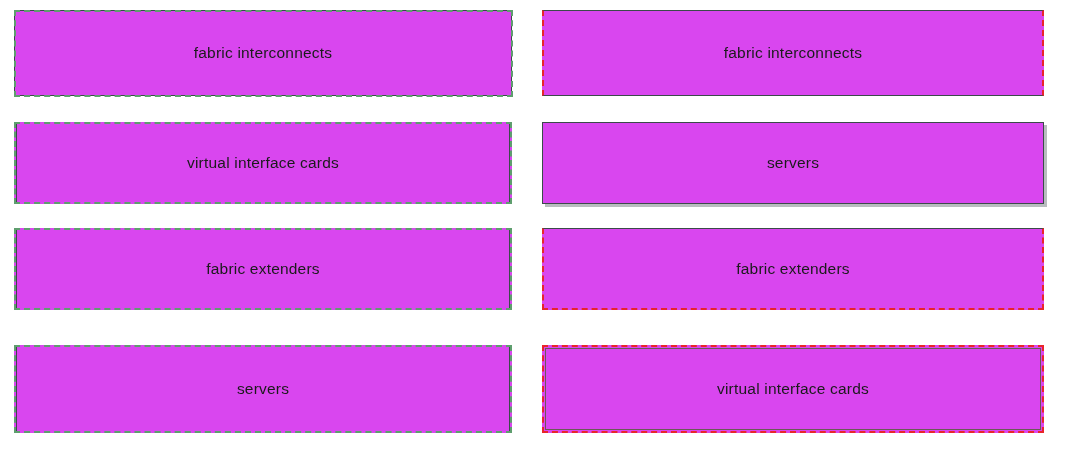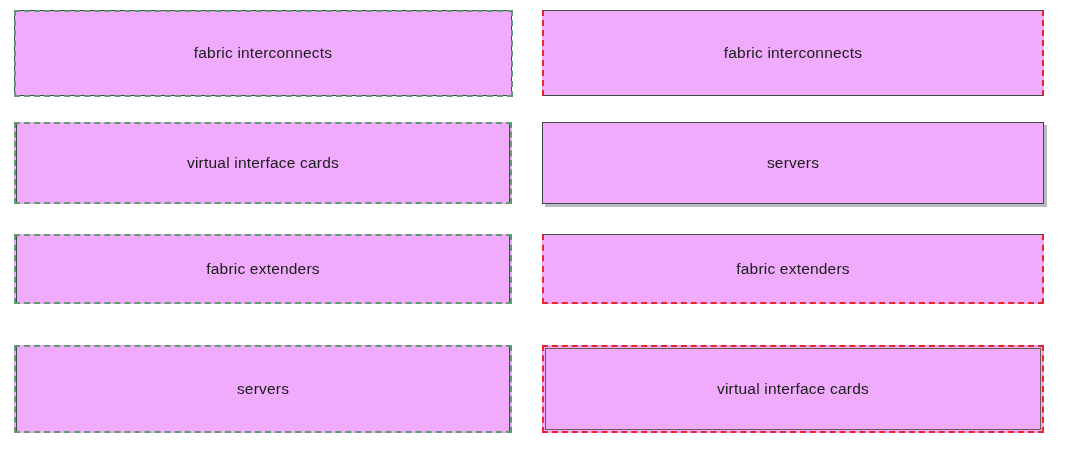--- a/index.html
+++ b/index.html
@@ -18,41 +18,41 @@
     position: relative;
     width: 1076px;
     height: 451px;
     background: #ffffff;
   }
 
   
   .box {
     position: absolute;
     box-sizing: border-box;
-    background: #f0abfc;
+    background: #d946ef;
     display: flex;
     align-items: center;
     justify-content: center;
   }
   .box-label {
     font-size: 15.5px;
     color: #1b1b1b;
     letter-spacing: .2px;
     line-height: 1;
     text-align: center;
     white-space: nowrap;
   }
 
   
   .col-left  { left: 14px;  width: 498px; }
   .col-right { left: 542px; width: 502px; }
 
   .row1 { top: 10px;  height: 86px; }
   .row2 { top: 122px; height: 82px; }
-  .row3 { top: 234px; height: 70px; }
+  .row3 { top: 228px; height: 82px; }
   .row4 { top: 345px; height: 88px; }
 
   
 
   
   .style-solid-green-dash {
     border: 1.5px solid #3b4a4a;
   }
   .style-solid-green-dash::before {
     content: "";

